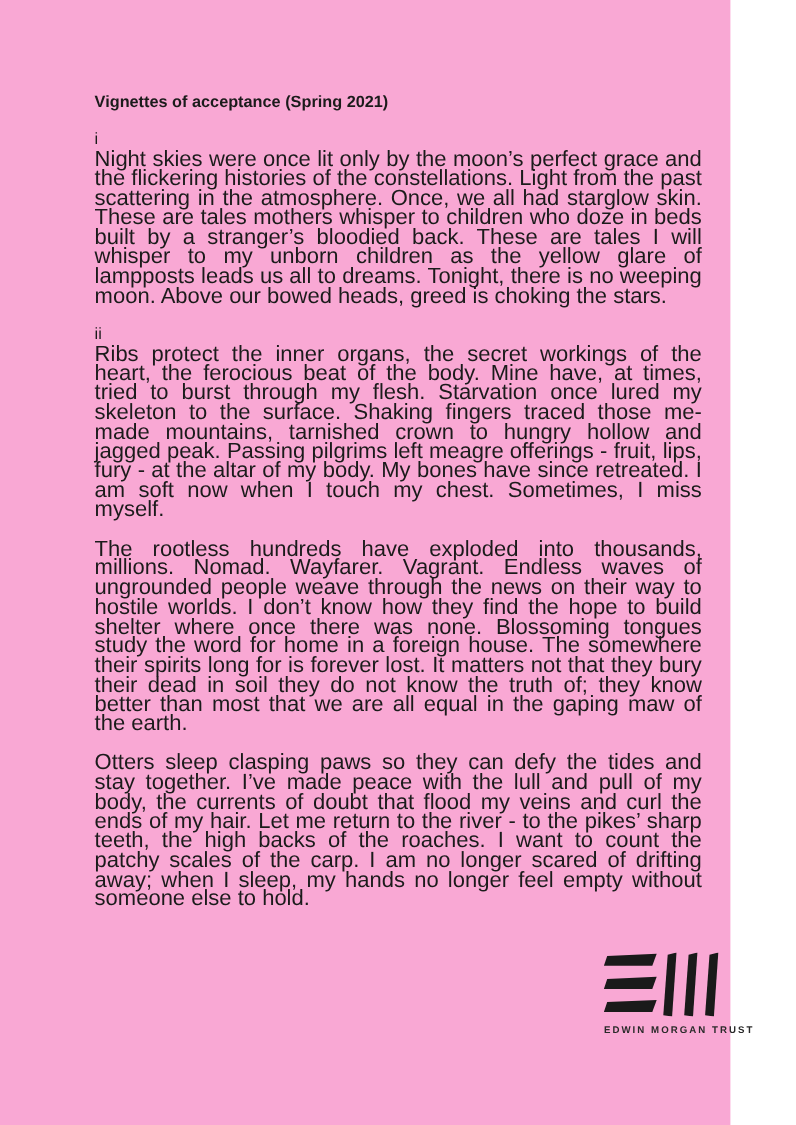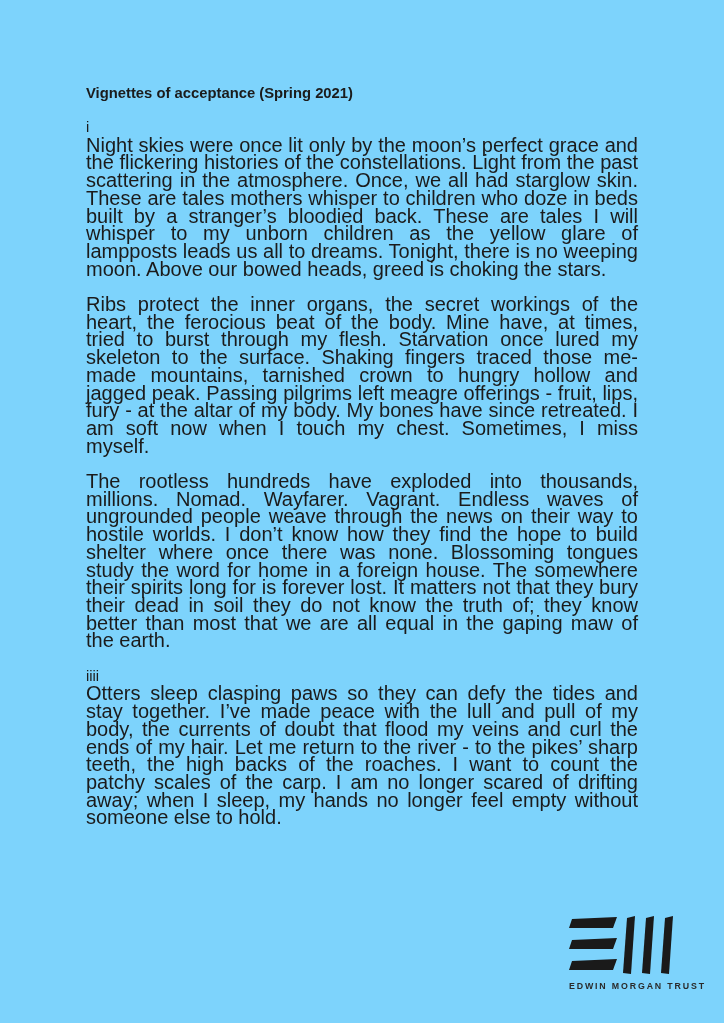--- a/index.html
+++ b/index.html
@@ -11,23 +11,23 @@
     width: 724px;
     height: 1023px;
     position: relative;
     font-family: "Liberation Sans", sans-serif;
     color: #1b1b1b;
     overflow: hidden;
   }
   .page {
     position: absolute;
     left: 0; top: 0;
-    width: 724px;
+    width: 664px;
     height: 1023px;
-    background: #7dd3fc;
+    background: #f9a8d4;
   }
   .content {
     position: absolute;
     left: 86px;
     top: 84px;
     width: 552px;
   }
   .doc-title {
     font-size: 14.8px;
     font-weight: bold;
@@ -44,23 +44,22 @@
   }
   .section-text {
     font-size: 20px;
     line-height: 17.7px;
     margin: 0;
     text-align: justify;
   }
   .logo {
     position: absolute;
     left: 549px;
-    top: 916px;
+    top: 866px;
     width: 108px;
-    margin-left: 20px;
   }
   .logo svg {
     display: block;
   }
   .logo-wordmark {
     margin-top: 7px;
     font-size: 8.8px;
     font-weight: 600;
     letter-spacing: 1.85px;
     color: #2a2a2a;
@@ -75,29 +74,29 @@
   <div class="content">
 
     <h1 class="doc-title">Vignettes of acceptance (Spring 2021)</h1>
 
     <div class="section">
       <p class="section-label">i</p>
       <p class="section-text">Night skies were once lit only by the moon’s perfect grace and the flickering histories of the constellations. Light from the past scattering in the atmosphere. Once, we all had starglow skin. These are tales mothers whisper to children who doze in beds built by a stranger’s bloodied back. These are tales I will whisper to my unborn children as the yellow glare of lampposts leads us all to dreams. Tonight, there is no weeping moon. Above our bowed heads, greed is choking the stars.</p>
     </div>
 
     <div class="section">
+      <p class="section-label">ii</p>
       <p class="section-text">Ribs protect the inner organs, the secret workings of the heart, the ferocious beat of the body. Mine have, at times, tried to burst through my flesh. Starvation once lured my skeleton to the surface. Shaking fingers traced those me-made mountains, tarnished crown to hungry hollow and jagged peak. Passing pilgrims left meagre offerings - fruit, lips, fury - at the altar of my body. My bones have since retreated. I am soft now when I touch my chest. Sometimes, I miss myself.</p>
     </div>
 
     <div class="section">
       <p class="section-text">The rootless hundreds have exploded into thousands, millions. Nomad. Wayfarer. Vagrant. Endless waves of ungrounded people weave through the news on their way to hostile worlds. I don’t know how they find the hope to build shelter where once there was none. Blossoming tongues study the word for home in a foreign house. The somewhere their spirits long for is forever lost. It matters not that they bury their dead in soil they do not know the truth of; they know better than most that we are all equal in the gaping maw of the earth.</p>
     </div>
 
     <div class="section">
-      <p class="section-label">iiii</p>
       <p class="section-text">Otters sleep clasping paws so they can defy the tides and stay together. I’ve made peace with the lull and pull of my body, the currents of doubt that flood my veins and curl the ends of my hair. Let me return to the river - to the pikes’ sharp teeth, the high backs of the roaches. I want to count the patchy scales of the carp. I am no longer scared of drifting away; when I sleep, my hands no longer feel empty without someone else to hold.</p>
     </div>
 
   </div>
 
   <div class="logo">
     <span>
       <svg width="106" height="58" viewBox="0 0 106 58" aria-hidden="true">
         <g fill="#1a1a1a">
 

